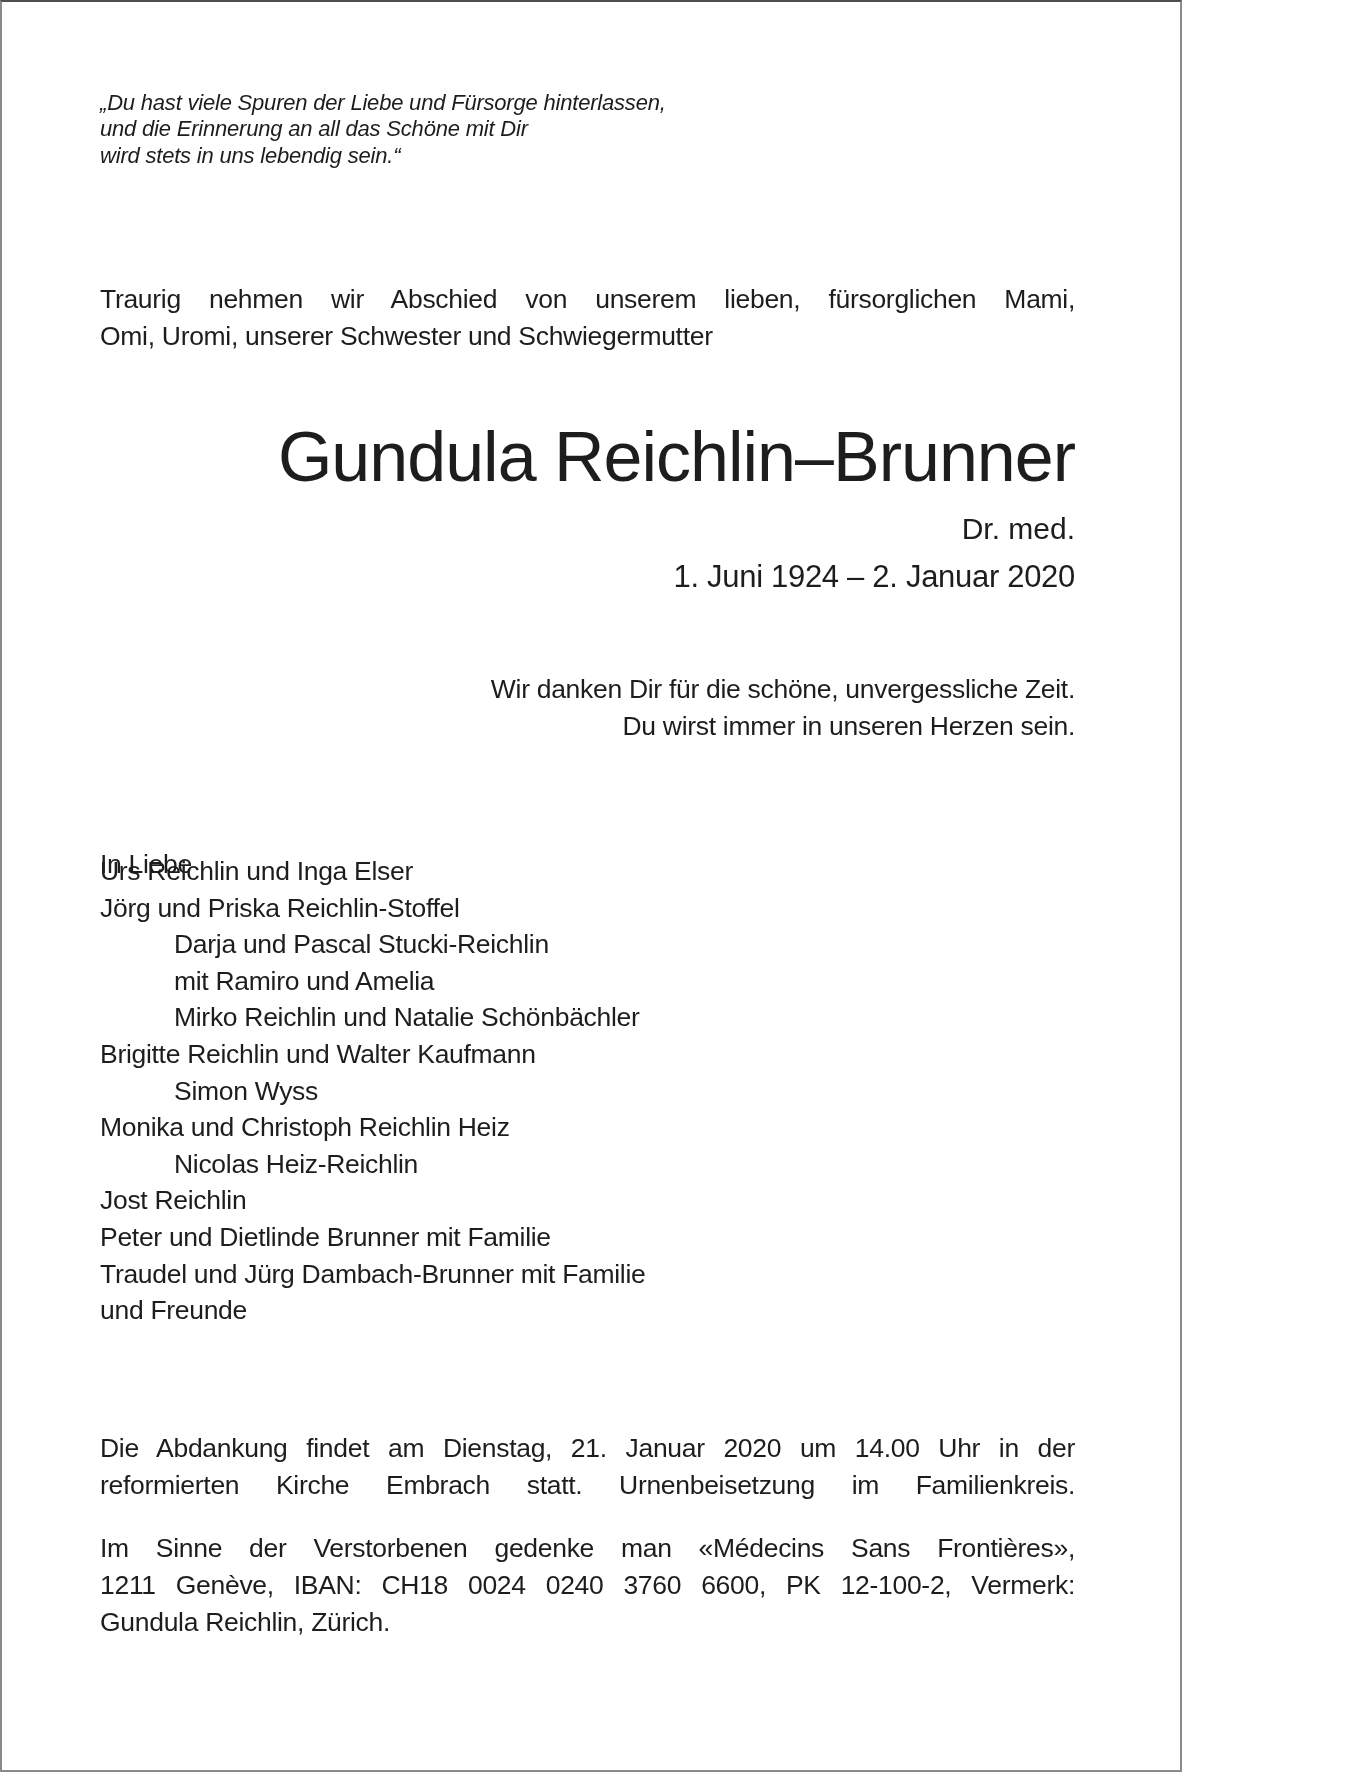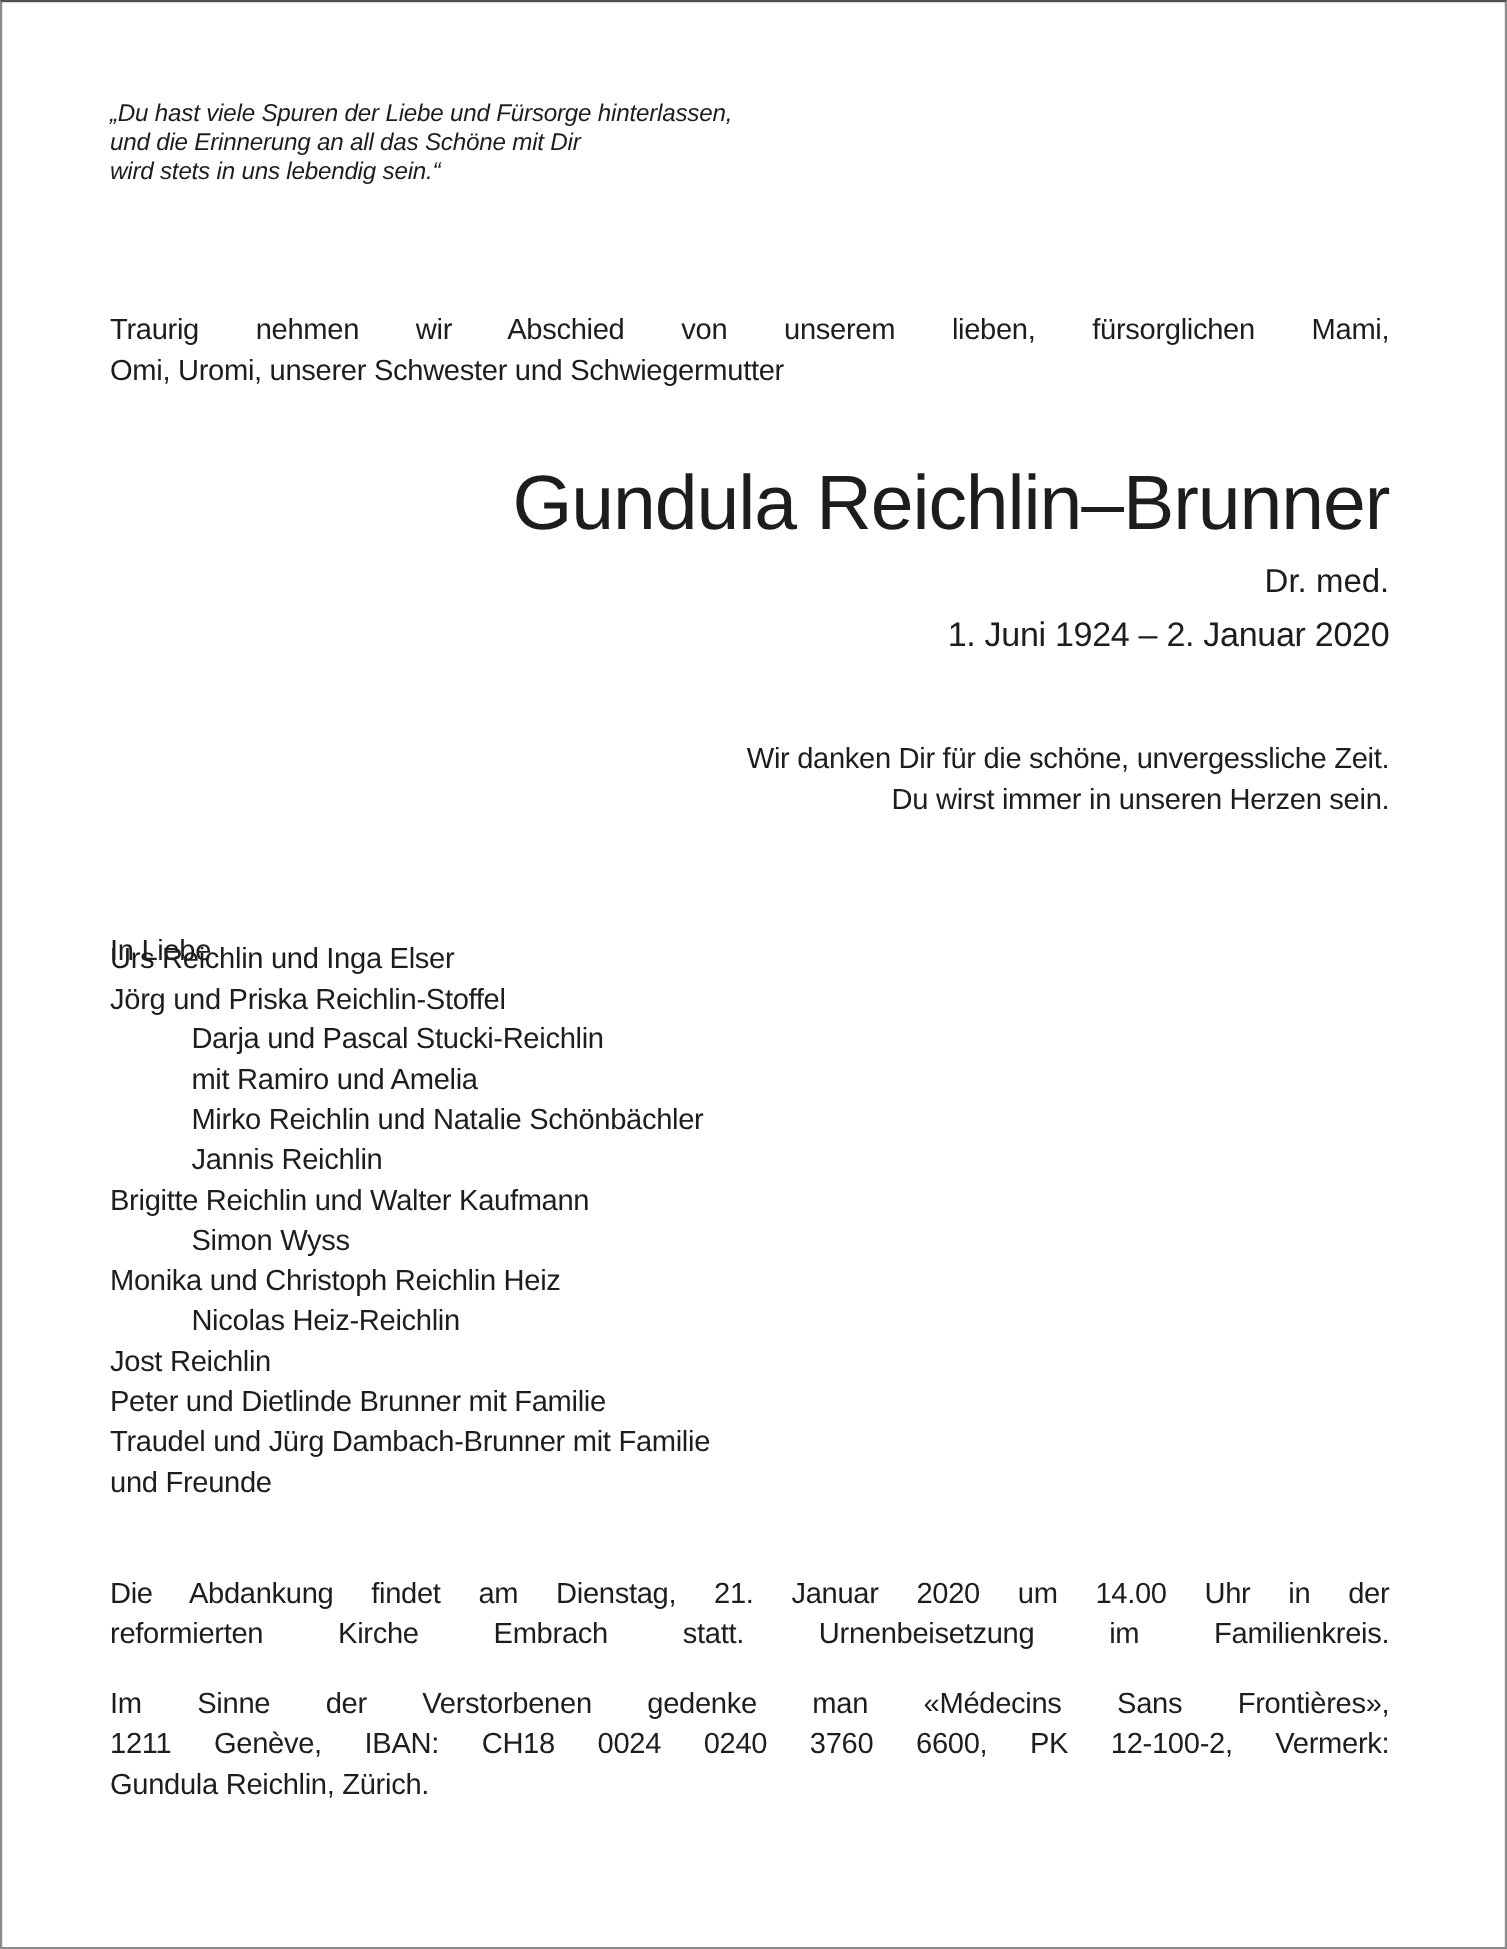--- a/index.html
+++ b/index.html
@@ -1,19 +1,19 @@
 <!DOCTYPE html>
 <html lang="de"><head>
 <meta charset="utf-8">
 <style>
   * { margin: 0; padding: 0; box-sizing: border-box; }
   html, body { background: #ffffff; }
   .page {
     position: relative;
-    width: 1370px;
+    width: 1182px;
     height: 1772px;
     background: #ffffff;
     border: 2px solid #8a8a8a;
     border-top-color: #4f4f4f;
     font-family: "Liberation Sans", sans-serif;
     color: #1d1d1d;
     overflow: hidden;
     text-decoration: underline;
   }
   .block { position: absolute; left: 98px; right: 105px; }
@@ -93,21 +93,20 @@
   <div class="block closing-block">
     <div class="line">In Liebe</div>
   </div>
 
   <div class="block mourners-block">
     <div class="mourner">Urs Reichlin und Inga Elser</div>
     <div class="mourner">Jörg und Priska Reichlin-Stoffel</div>
     <div class="mourner indent">Darja und Pascal Stucki-Reichlin</div>
     <div class="mourner indent">mit Ramiro und Amelia</div>
     <div class="mourner indent">Mirko Reichlin und Natalie Schönbächler</div>
-    <div class="mourner indent">Jannis Reichlin</div>
     <div class="mourner">Brigitte Reichlin und Walter Kaufmann</div>
     <div class="mourner indent">Simon Wyss</div>
     <div class="mourner">Monika und Christoph Reichlin Heiz</div>
     <div class="mourner indent">Nicolas Heiz-Reichlin</div>
     <div class="mourner">Jost Reichlin</div>
     <div class="mourner">Peter und Dietlinde Brunner mit Familie</div>
     <div class="mourner">Traudel und Jürg Dambach-Brunner mit Familie</div>
     <div class="mourner">und Freunde</div>
   </div>
 

